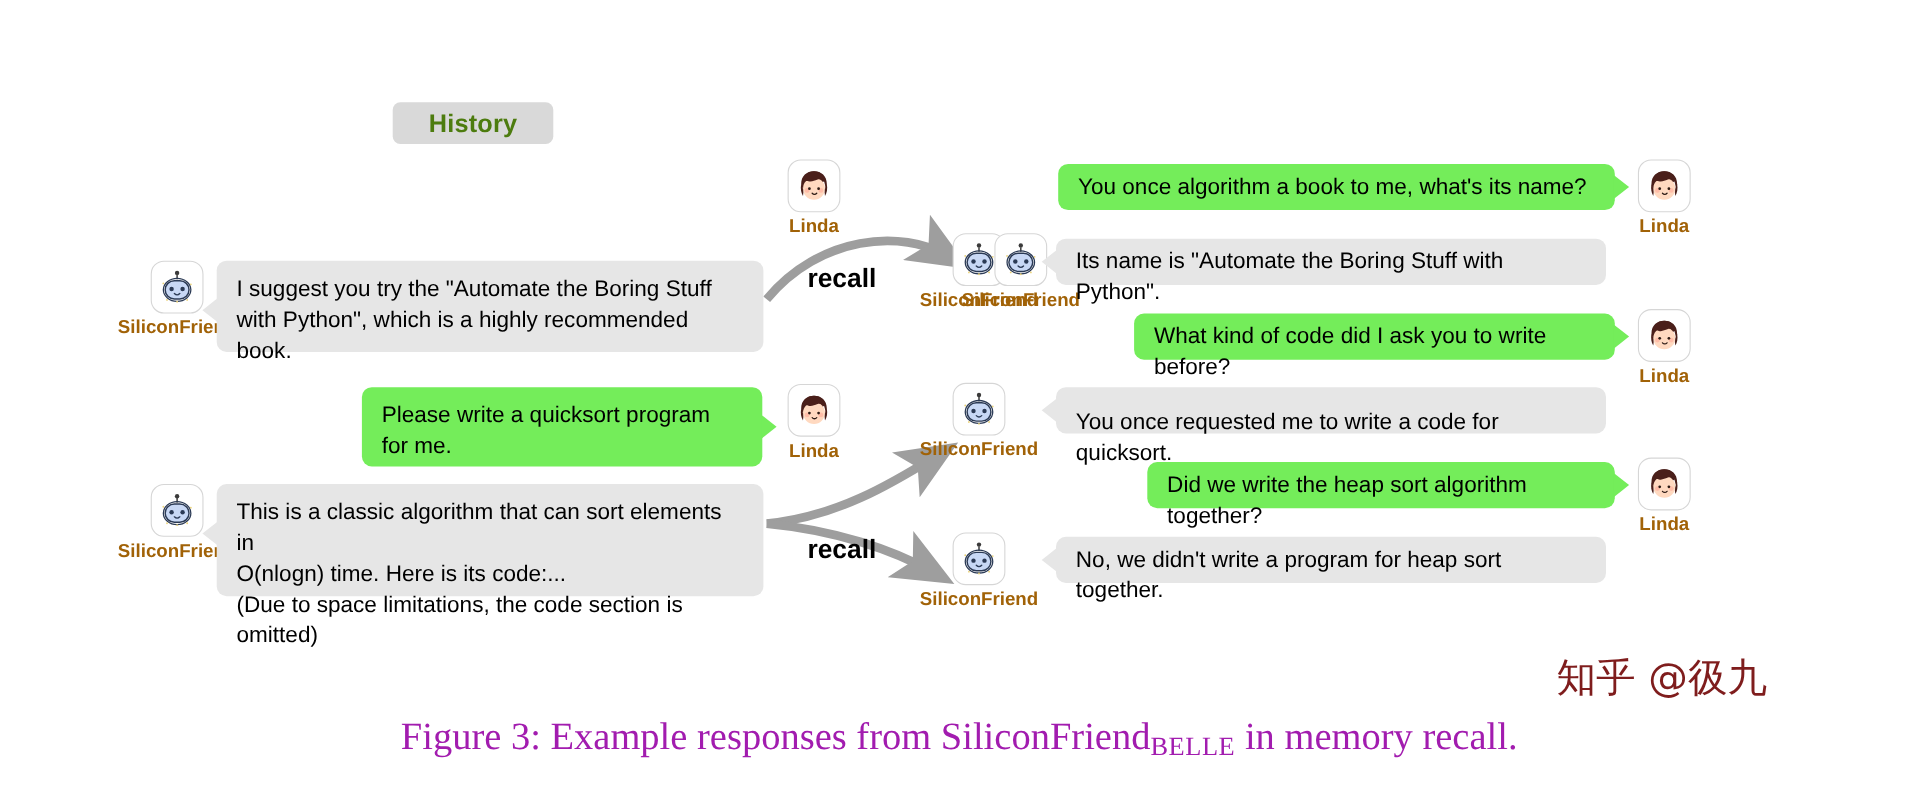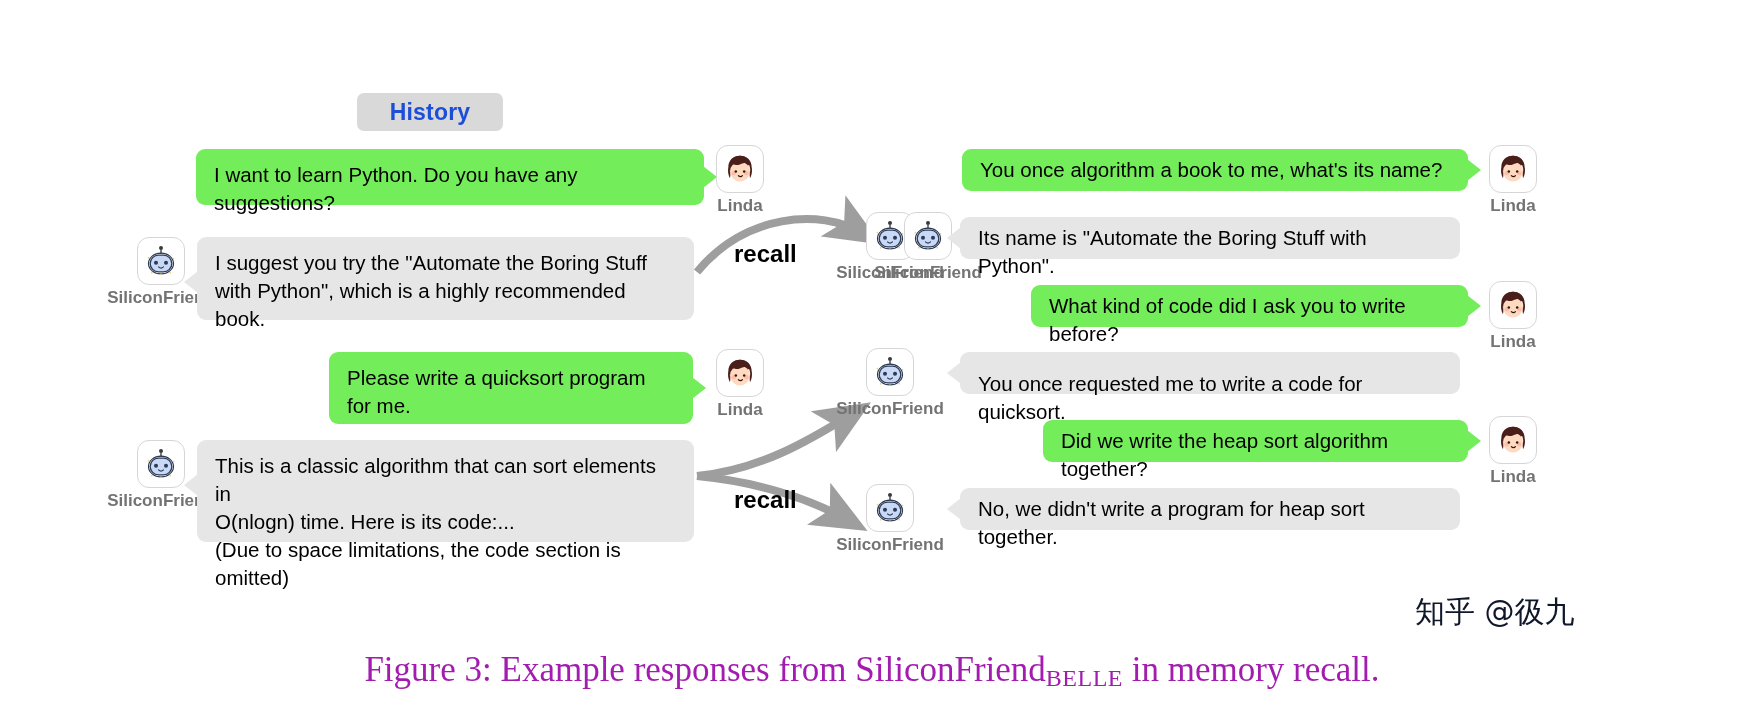--- a/index.html
+++ b/index.html
@@ -18,21 +18,21 @@
     position: absolute;
     inset: 0;
   }
   
   .section-pill {
     position: absolute;
     background: #d9d9d9;
     border-radius: 7px;
     font-size: 23px;
     font-weight: bold;
-    color: #1d4ed8;
+    color: #4d7c0f;
     display: flex;
     align-items: center;
     justify-content: center;
     letter-spacing: 0.2px;
   }
   #pill-history { left: 357px; top: 93px; width: 146px; height: 38px; }
   #pill-current { left: 1050px; top: 93px; width: 298px; height: 38px; }
 
   
   .bubble {
@@ -90,21 +90,21 @@
     box-sizing: border-box;
     display: flex;
     align-items: center;
     justify-content: center;
     overflow: hidden;
   }
   .avatar-name {
     margin-top: 3px;
     font-size: 17px;
     font-weight: bold;
-    color: #737373;
+    color: #a16207;
     white-space: nowrap;
   }
   .avatar-block.wide { width: 150px; }
 
   
   .recall-label {
     position: absolute;
     font-size: 24px;
     font-weight: bold;
     color: #000;
@@ -134,22 +134,22 @@
     font-size: 24px;
     vertical-align: -0.22em;
     letter-spacing: 0.5px;
   }
 
   
   #watermark {
     position: absolute;
     left: 1415px;
     top: 592px;
-    font-size: 30px;
-    color: #0f172a;
+    font-size: 36px;
+    color: #7f1d1d;
     font-family: "DejaVu Sans", sans-serif;
     white-space: nowrap;
   }
 </style>
 </head>
 <body>
 
 <div class="stage">
 
   <svg id="arrows" viewBox="0 0 1744 724">
@@ -161,21 +161,20 @@
 
     <path d="M697,272 C745,214 820,208 862,233" stroke="#9e9e9e" stroke-width="8" fill="none" marker-end="url(#arrowhead)" stroke-linecap="butt"></path>
 
     <path d="M697,476 C760,470 810,440 852,414" stroke="#9e9e9e" stroke-width="8" fill="none" marker-end="url(#arrowhead)" stroke-linecap="butt"></path>
 
     <path d="M697,476 C760,482 812,500 848,520" stroke="#9e9e9e" stroke-width="8" fill="none" marker-end="url(#arrowhead)" stroke-linecap="butt"></path>
   </svg>
 
   <div class="section-pill" id="pill-history">History</div>
 
-  <div class="bubble user" style="left:196px; top:149px; width:508px; height:56px;">I want to learn Python. Do you have any suggestions?</div>
   <div class="avatar-block" style="left:703px; top:145px;">
     <div class="avatar-frame">
       <svg viewBox="0 0 48 48" width="40" height="40" aria-hidden="true">
         <path d="M10 22c0-9 6-14 14-14s14 5 14 14c0 3-1 5-1 5l-2-8-4 3-8-2-7 3-3 5s-3-3-3-6z" fill="#4a1f1a"></path>
         <ellipse cx="24" cy="27" rx="12" ry="12" fill="#ffd9c0"></ellipse>
         <path d="M11 21c1-8 6-13 13-13s12 5 13 13c-2-3-6-5-9-4-4 1-6 3-10 2-3-1-5 0-7 2z" fill="#4a1f1a"></path>
         <path d="M10 22c-1 5 0 10 2 13 1-5 0-10-2-13z" fill="#4a1f1a"></path>
         <path d="M38 22c1 5 0 10-2 13-1-5 0-10 2-13z" fill="#4a1f1a"></path>
         <circle cx="16.5" cy="29" r="2.6" fill="#ffb3a0" opacity="0.75"></circle>
         <circle cx="31.5" cy="29" r="2.6" fill="#ffb3a0" opacity="0.75"></circle>

